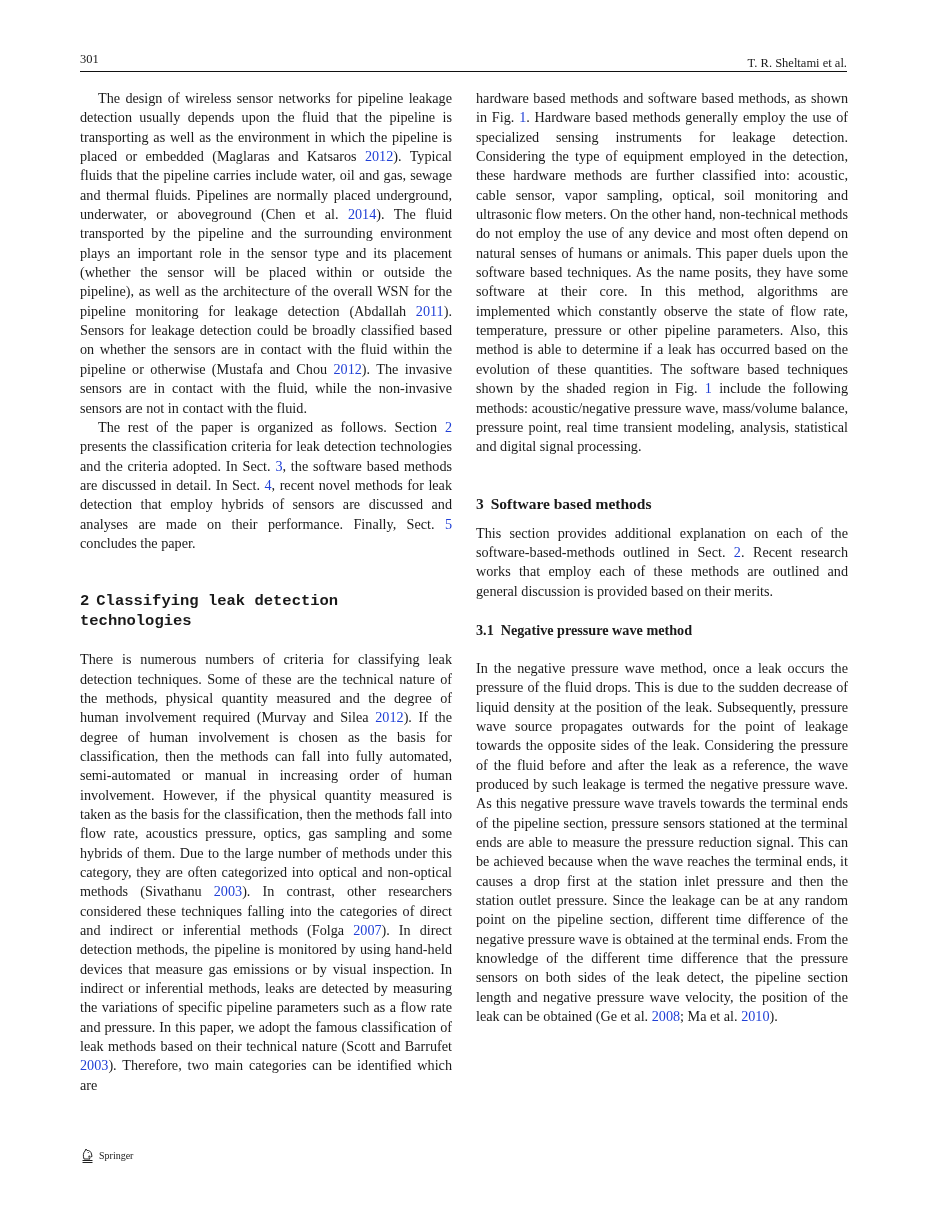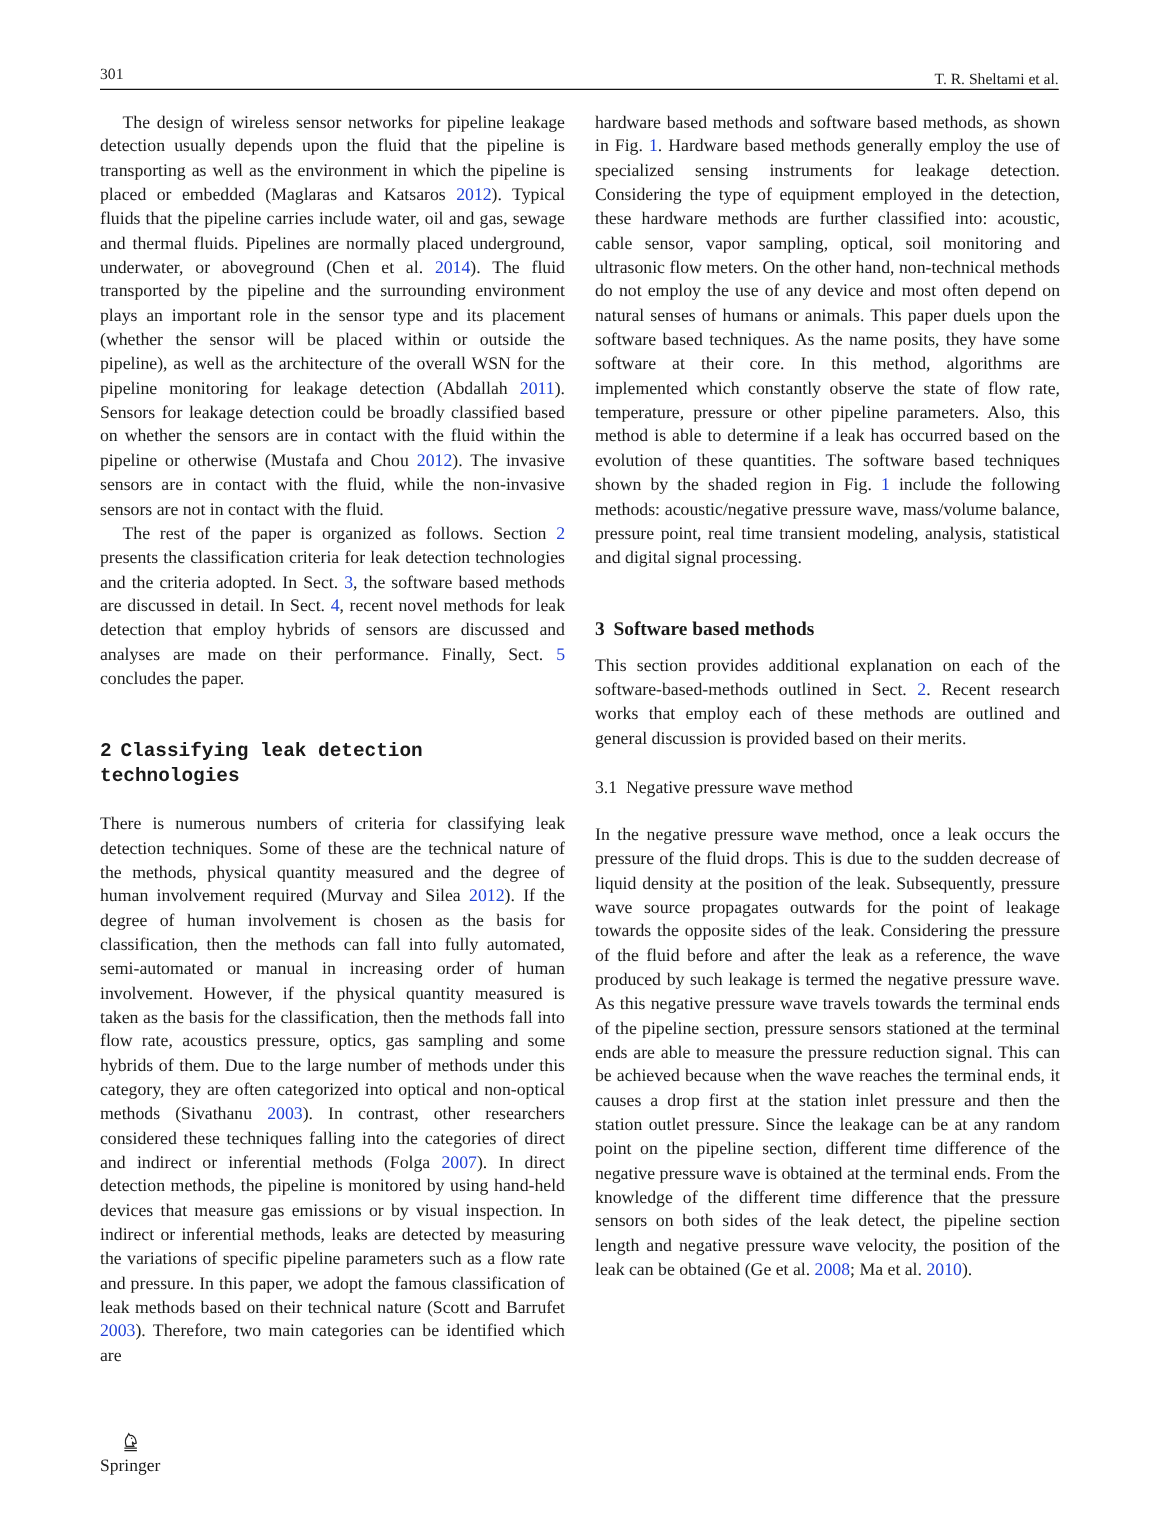--- a/index.html
+++ b/index.html
@@ -24,29 +24,28 @@
     }
     .col.left { left: 80px; }
     .col.right { left: 476px; }
     p { margin: 0; text-align: justify; hyphens: manual; }
     p.indent { text-indent: 18px; }
     a.ref { color: #1f3fd6; text-decoration: none; }
     h2 {
       font-size: 15.5px; font-weight: bold; margin: 0; line-height: 20px;
     }
     h3 {
-      font-size: 14.2px; font-weight: normal; margin: 0; line-height: 20px;
+      font-size: 14.2px; font-weight: bold; margin: 0; line-height: 20px;
     }
     .sec-num { display: inline-block; margin-right: 7px; }
     .footer {
       position: absolute; left: 80px; top: 1145px; height: 20px;
       display: flex; align-items: center; gap: 4px;
       font-family: "Liberation Serif", "DejaVu Serif", serif;
-      font-size: 14px;
-      flex-direction: column;
+      font-size: 10px;
     }
     .footer svg { display: block; }
   </style>
 </head>
 <body>
 
 <div class="running-head">
   <span class="page-num">301</span>
   <span class="authors">T. R. Sheltami et al.</span>
 </div>

